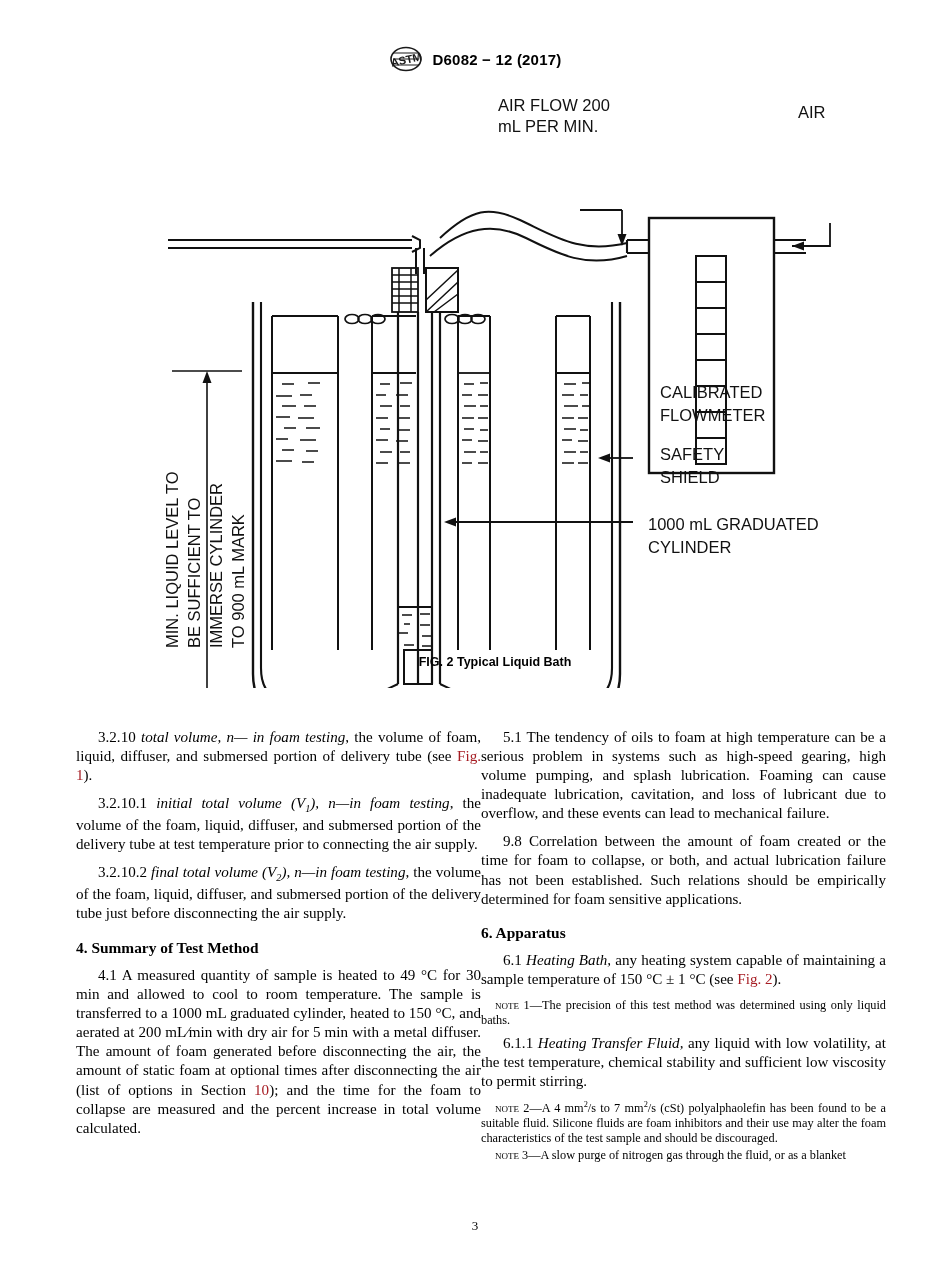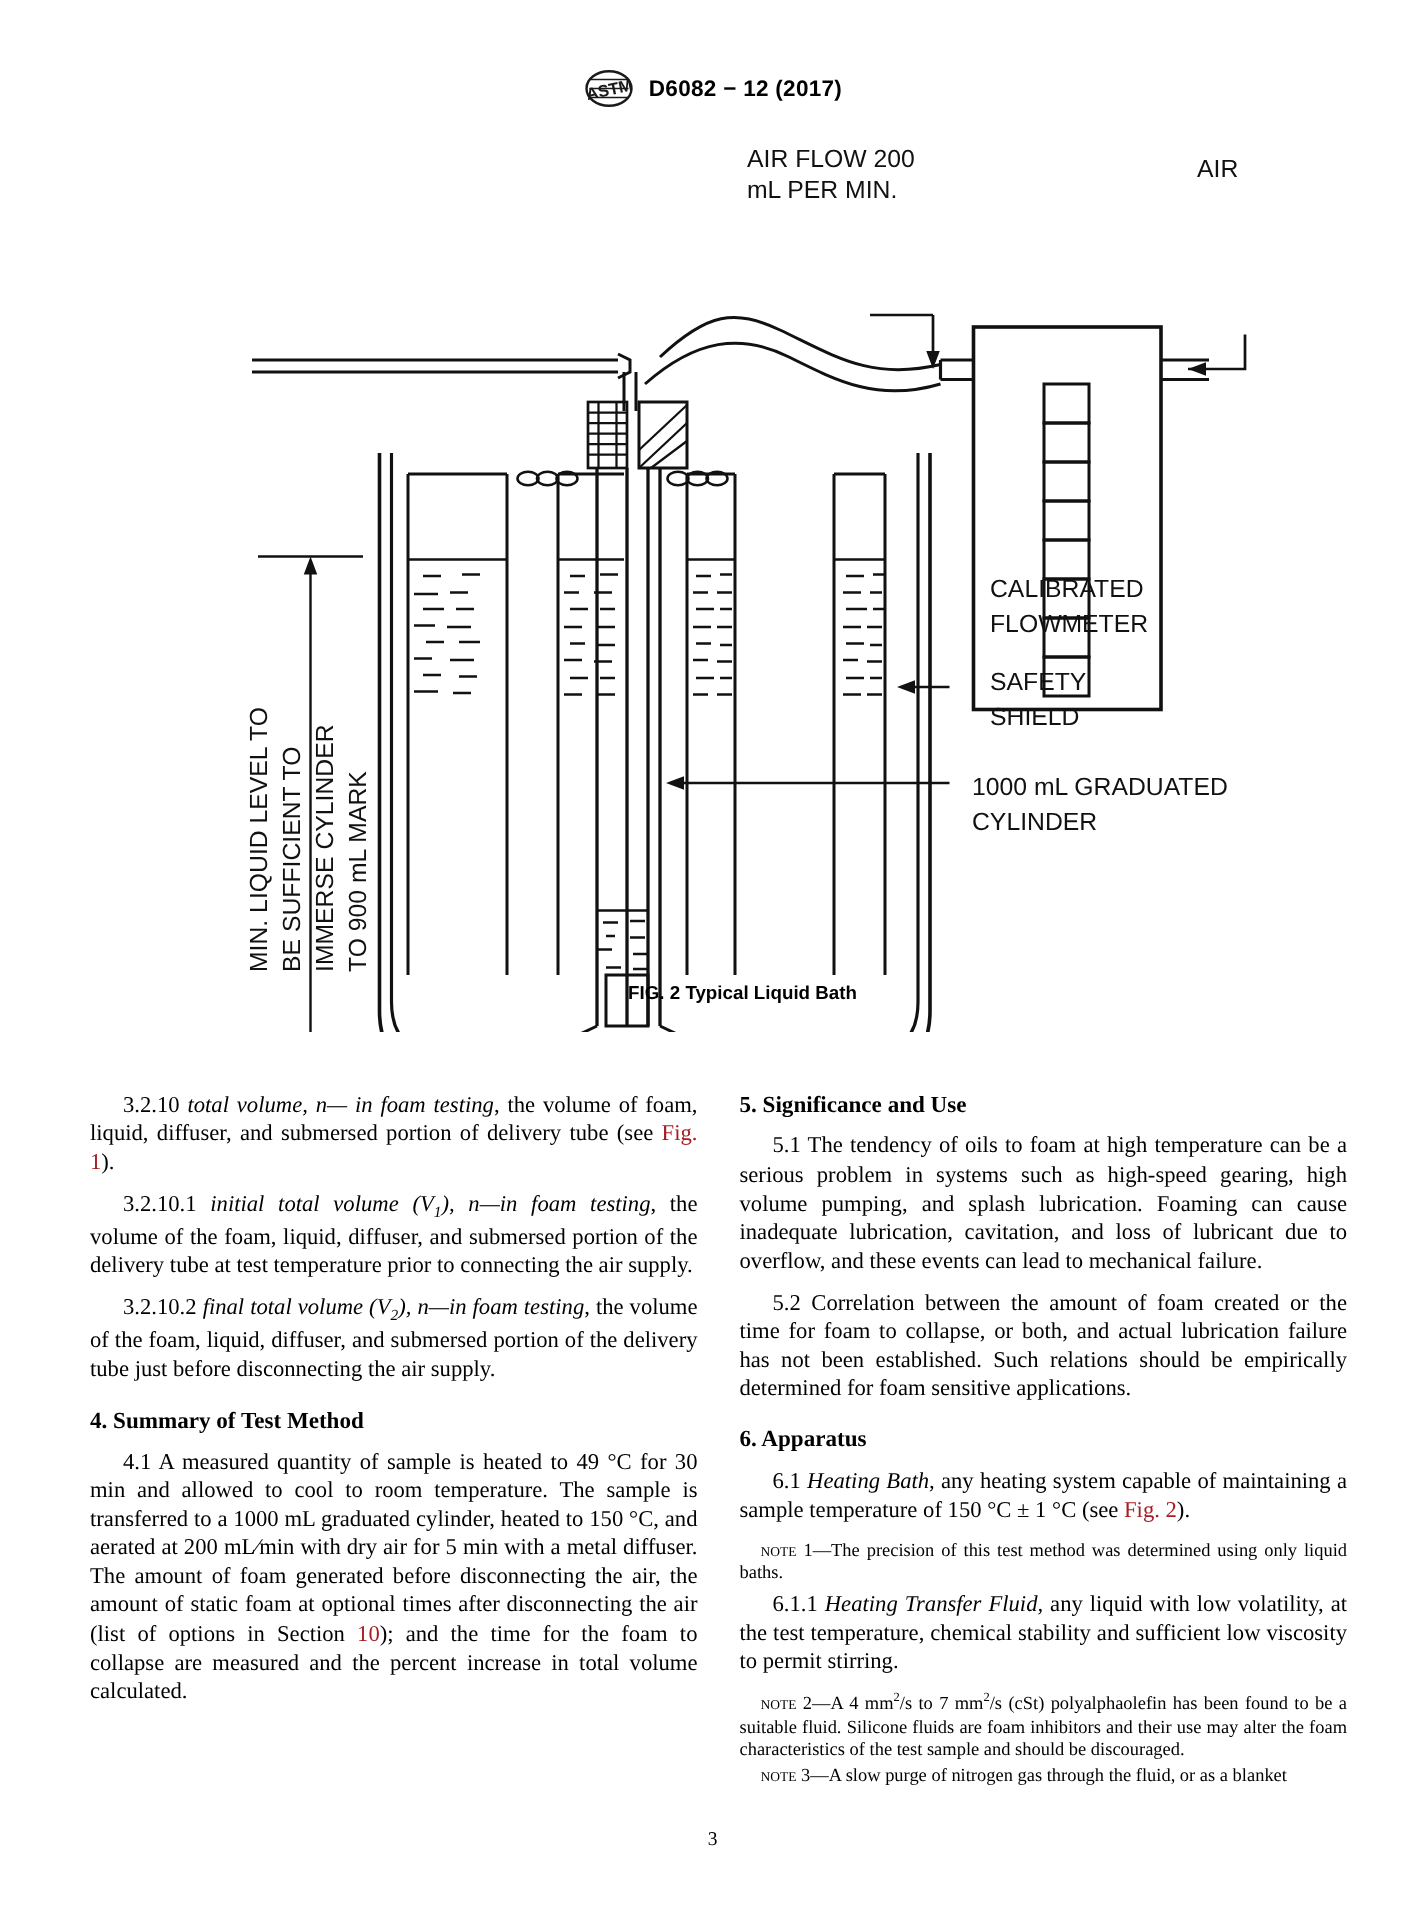--- a/index.html
+++ b/index.html
@@ -58,24 +58,23 @@
     text-align: center;
     font-family: "Liberation Sans", sans-serif;
     font-size: 12.5px;
     font-weight: bold;
   }
 
   
   .columns {
     position: absolute;
     top: 728px;
-    left: 60px;
+    left: 48px;
     width: 838px;
     display: flex;
-    gap: 28px;
     justify-content: flex-end;
   }
   .col {
     width: 405px;
   }
   p.para {
     margin: 0 0 9px 0;
     font-size: 15.1px;
     line-height: 1.265;
     text-align: justify;
@@ -309,29 +308,28 @@
     <h3 class="sec-head">4.  Summary of Test Method</h3>
 
     <p class="para">
       <span>4.1</span>
       <span>A measured quantity of sample is heated to 49 °C for 30 min and allowed to cool to room temperature. The sample is transferred to a 1000 mL graduated cylinder, heated to 150 °C, and aerated at 200 mL⁄min with dry air for 5 min with a metal diffuser. The amount of foam generated before disconnecting the air, the amount of static foam at optional times after disconnecting the air (list of options in Section </span><span class="xref">10</span><span>); and the time for the foam to collapse are measured and the percent increase in total volume calculated.</span>
     </p>
   </div>
 
   <div class="col">
 
-    <h3 class="sec-head first" style="margin-top:0">5.  Significance and Use</h3>
 
     <p class="para">
       <span>5.1</span>
       <span>The tendency of oils to foam at high temperature can be a serious problem in systems such as high-speed gearing, high volume pumping, and splash lubrication. Foaming can cause inadequate lubrication, cavitation, and loss of lubricant due to overflow, and these events can lead to mechanical failure.</span>
     </p>
 
     <p class="para">
-      <span>5.2</span>
+      <span>9.8</span>
       <span>Correlation between the amount of foam created or the time for foam to collapse, or both, and actual lubrication failure has not been established. Such relations should be empirically determined for foam sensitive applications.</span>
     </p>
 
     <h3 class="sec-head">6.  Apparatus</h3>
 
     <p class="para">
       <span>6.1</span>
       <i>Heating Bath,</i><span> any heating system capable of maintaining a sample temperature of 150 °C ± 1 °C (see </span><span class="xref">Fig. 2</span><span>).</span>
     </p>
 

